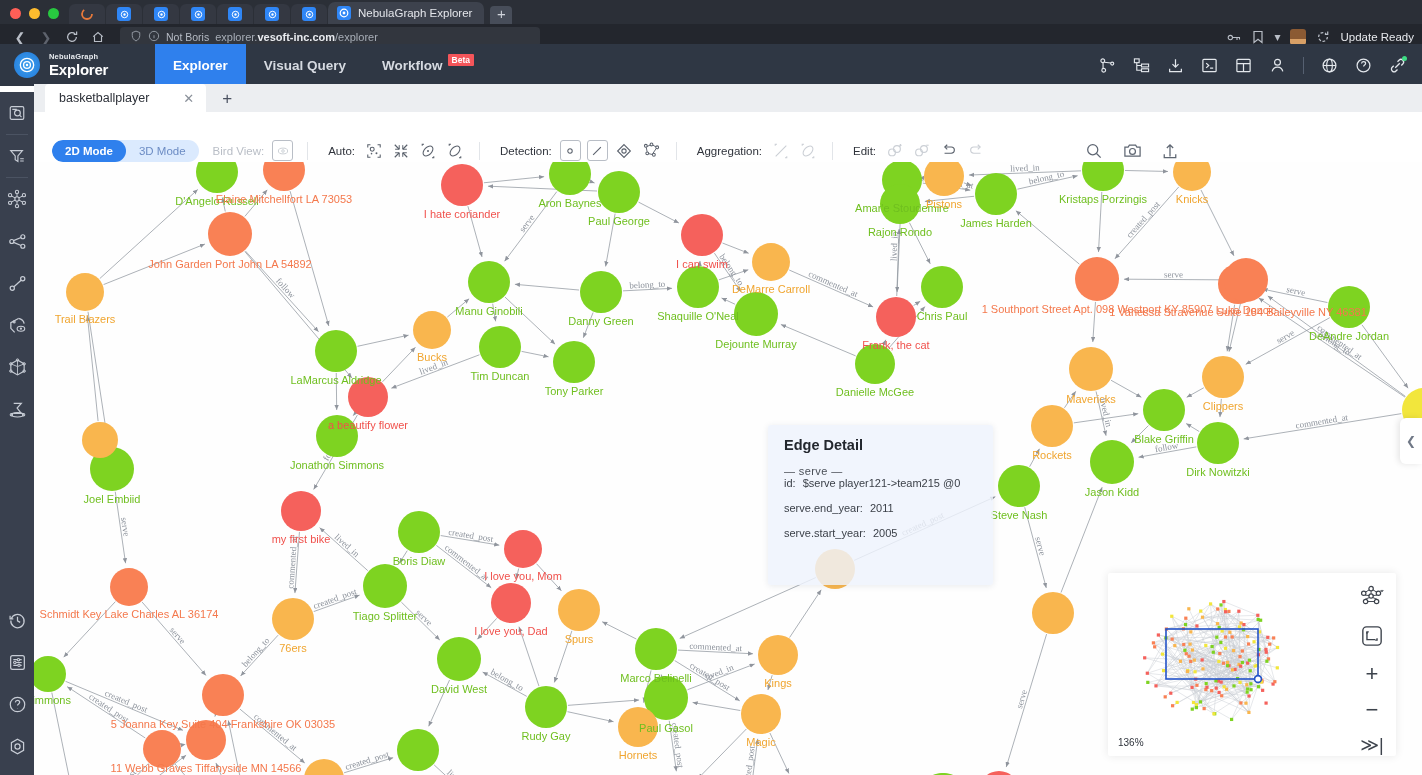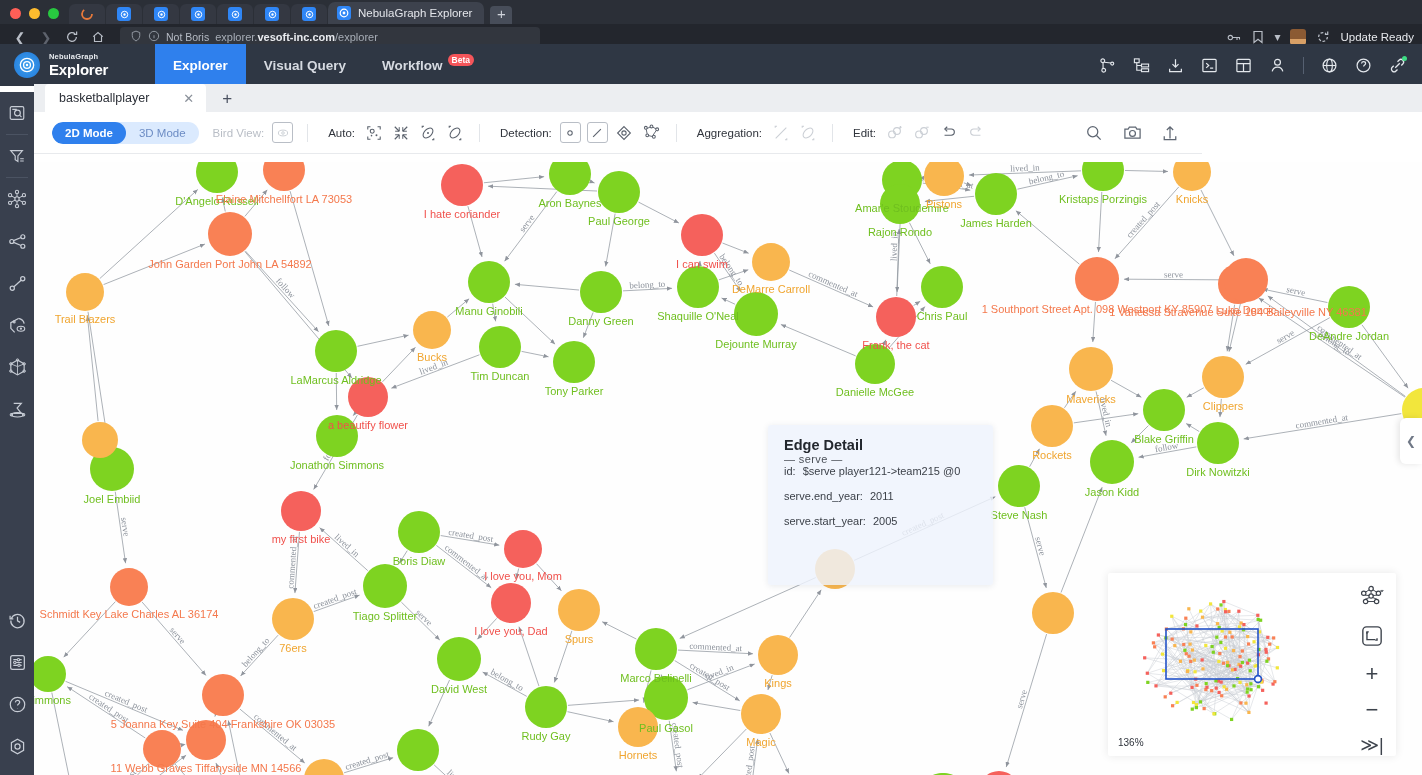--- a/index.html
+++ b/index.html
@@ -84,21 +84,21 @@
   .logo-txt .s1 { display: block; color: #e8ebef; font-size: 7.5px; font-weight: bold; letter-spacing: .2px; }
   .logo-txt .s2 { display: block; color: #ffffff; font-size: 15px; font-weight: bold; letter-spacing: -.2px; margin-top: 1px;}
   .nav-tabs { display: flex; height: 42px; align-items: stretch; }
   .nav-tab {
     display: flex; align-items: center; padding: 0 18px; color: #d6dae1;
     font-size: 13.5px; font-weight: 600; position: relative; gap: 5px;
   }
   .nav-tab.active { background: #2f80ed; color: #fff; }
   .beta-badge {
     background: #f5555a; color: #fff; font-size: 8.5px; font-weight: bold;
-    padding: 1px 4px; border-radius: 6px; position: relative; top: -5px;
+    padding: 1px 4px; border-radius: 1px; position: relative; top: -5px;
   }
   .header-icons {
     margin-left: auto; display: flex; align-items: center; gap: 17px; padding-right: 16px;
   }
   .hicon { color: #e3e7ec; width: 17px; height: 17px; display: flex; align-items: center; justify-content: center; position: relative; }
   .hsep { width: 1px; height: 17px; background: #566071; }
   .green-dot { position: absolute; right: -1px; top: -1px; width: 5px; height: 5px; border-radius: 50%; background: #3ddc84; }
 
   
   .left-rail {
@@ -117,21 +117,21 @@
   .ws-tab {
     height: 28px; background: #fff; border-radius: 4px 4px 0 0;
     display: flex; align-items: center; gap: 34px; padding: 0 12px 0 14px;
     font-size: 12.5px; color: #2c3038; margin-left: 11px;
   }
   .ws-tab .x { color: #8a9099; font-size: 13px; }
   .ws-plus { color: #4a5160; font-size: 17px; margin-left: 16px; padding-bottom: 3px; }
 
   
   .gtoolbar {
-    position: absolute; top: 112px; left: 34px; width: 1168px; height: 42px;
+    position: absolute; top: 130px; left: 34px; width: 1168px; height: 42px;
     background: #fff; border-bottom: 1px solid #e8eaed;
     display: flex; align-items: center; padding: 0 12px; gap: 0;
   }
   .mode-switch {
     display: flex; background: #dbeafe; border-radius: 13px; height: 22px;
     align-items: center; margin-left: 6px; overflow: hidden;
   }
   .mode-btn {
     font-size: 11.5px; padding: 0 13px; height: 22px; display: flex; align-items: center;
     border-radius: 13px; color: #6c8cc4;
@@ -158,21 +158,21 @@
   .nlabel { font-size: 11px; font-family: "Liberation Sans", sans-serif; }
   .elabel { font-size: 9px; fill: #8d939c; font-family: "Liberation Serif", serif; }
 
   
   .edge-detail {
     position: absolute; left: 768px; top: 425px; width: 225px; height: 160px;
     background: rgba(238,243,252,0.82); border-radius: 3px;
     box-shadow: 0 1px 6px rgba(40,60,90,.10);
     padding: 12px 16px; font-size: 11.5px; color: #2d3138;
   }
-  .edge-detail h3 { font-size: 14.5px; font-weight: 600; color: #23272e; }
+  .edge-detail h3 { font-size: 14.5px; font-weight: 600; color: #23272e; margin-bottom: 12px; }
   .ed-type { font-size: 11px; color: #4a4f57; letter-spacing: .4px; }
   .ed-row { margin-bottom: 13px; font-size: 11px; color: #3a3f47; }
   .ed-row .k { color: #3a3f47; }
   .ed-row .v { color: #3a3f47; margin-left: 4px; }
 
   
   .collapse-handle {
     position: absolute; right: 0px; top: 418px; width: 22px; height: 46px;
     background: #fff; border-radius: 6px 0 0 6px;
     box-shadow: -2px 0 6px rgba(0,0,0,.10);

